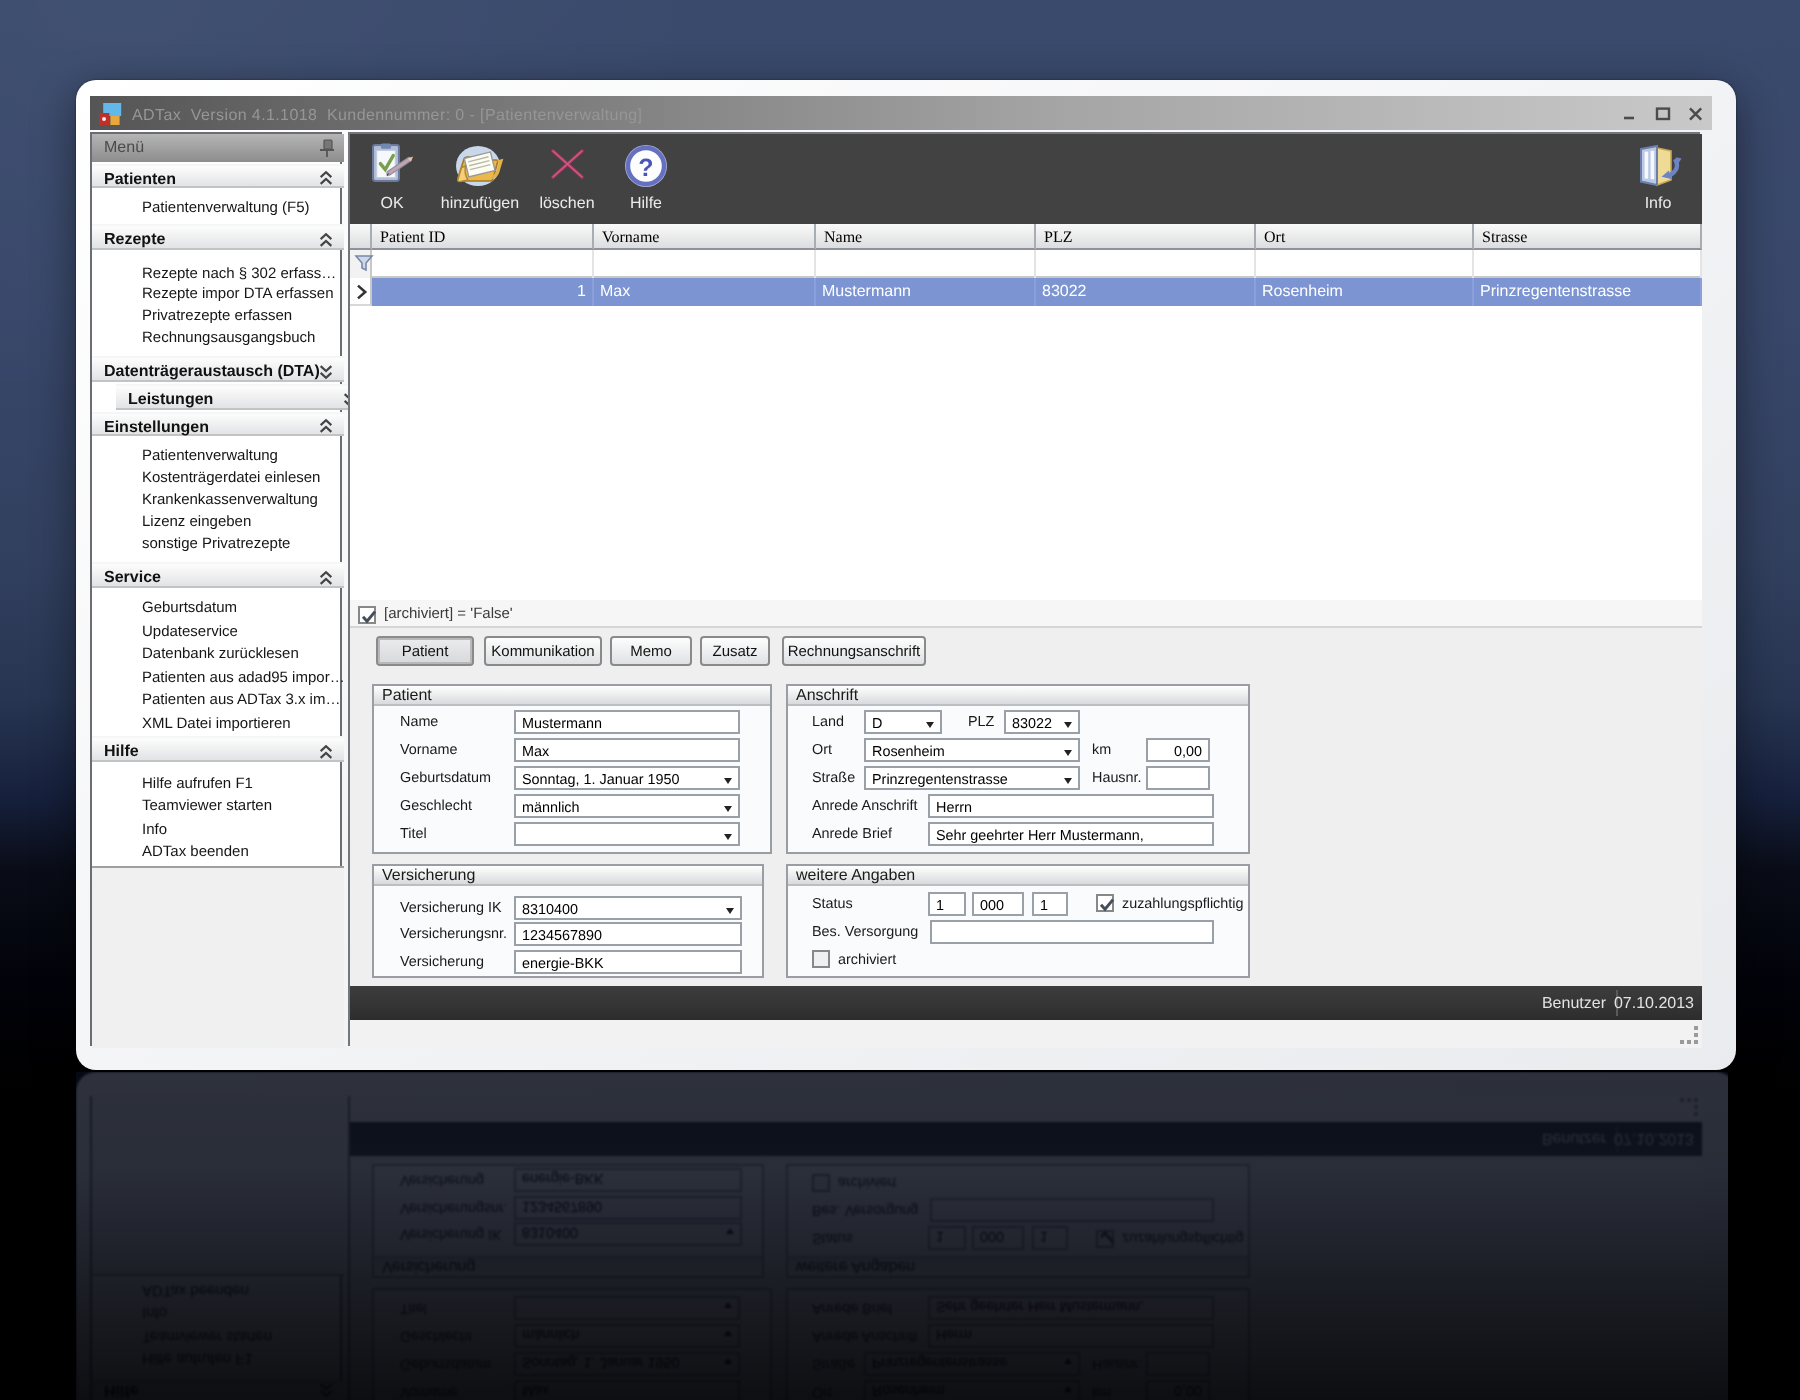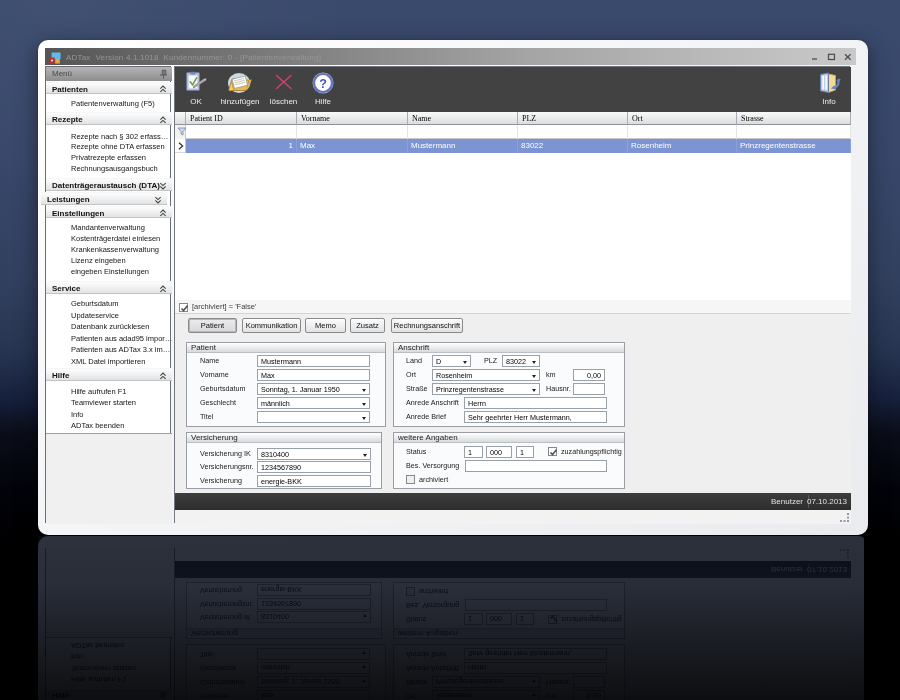--- a/index.html
+++ b/index.html
@@ -108,21 +108,21 @@
     </div>
 <div class="sbhdr" style="left:8px;top:138px;width:126px;height:12.5px;">
       <span class="sbhdrtxt">Datenträgeraustausch (DTA)</span>
       <span style="position:absolute;right:5px;top:2.5px">
         <svg width="8" height="8" viewBox="0 0 9 9">
 <path d="M1.5 1.2 L4.5 4 L7.5 1.2" fill="none" stroke="#444" stroke-width="1.2"></path>
 <path d="M1.5 5 L4.5 7.8 L7.5 5" fill="none" stroke="#444" stroke-width="1.2"></path>
 </svg>
       </span>
     </div>
-<div class="sbhdr" style="left:3px;top:152px;width:126px;height:12.5px;">
+<div class="sbhdr" style="left:20px;top:152px;width:126px;height:12.5px;">
       <span class="sbhdrtxt">Leistungen</span>
       <span style="position:absolute;right:5px;top:2.5px">
         <svg width="8" height="8" viewBox="0 0 9 9">
 <path d="M1.5 1.2 L4.5 4 L7.5 1.2" fill="none" stroke="#444" stroke-width="1.2"></path>
 <path d="M1.5 5 L4.5 7.8 L7.5 5" fill="none" stroke="#444" stroke-width="1.2"></path>
 </svg>
       </span>
     </div>
 <div class="sbhdr" style="left:8px;top:165.5px;width:126px;height:12.5px;">
       <span class="sbhdrtxt">Einstellungen</span>
@@ -146,28 +146,28 @@
       <span class="sbhdrtxt">Hilfe</span>
       <span style="position:absolute;right:5px;top:2.5px">
         <svg width="8" height="8" viewBox="0 0 9 9">
 <path d="M1.5 4 L4.5 1.2 L7.5 4" fill="none" stroke="#444" stroke-width="1.2"></path>
 <path d="M1.5 7.8 L4.5 5 L7.5 7.8" fill="none" stroke="#444" stroke-width="1.2"></path>
 </svg>
       </span>
     </div>
 <div class="sbitem" style="left:33px;top:59px;width:101px;height:11px;">Patientenverwaltung (F5)</div>
 <div class="sbitem" style="left:33px;top:91.5px;width:101px;height:11px;">Rezepte nach § 302 erfass…</div>
-<div class="sbitem" style="left:33px;top:102px;width:101px;height:11px;">Rezepte ohne DTA erfassen</div>
+<div class="sbitem" style="left:33px;top:102px;width:101px;height:11px;">Rezepte impor DTA erfassen</div>
 <div class="sbitem" style="left:33px;top:113px;width:101px;height:11px;">Privatrezepte erfassen</div>
 <div class="sbitem" style="left:33px;top:124px;width:101px;height:11px;">Rechnungsausgangsbuch</div>
-<div class="sbitem" style="left:33px;top:183px;width:101px;height:11px;">Mandantenverwaltung</div>
+<div class="sbitem" style="left:33px;top:183px;width:101px;height:11px;">Patientenverwaltung</div>
 <div class="sbitem" style="left:33px;top:194px;width:101px;height:11px;">Kostenträgerdatei einlesen</div>
 <div class="sbitem" style="left:33px;top:205px;width:101px;height:11px;">Krankenkassenverwaltung</div>
 <div class="sbitem" style="left:33px;top:216px;width:101px;height:11px;">Lizenz eingeben</div>
-<div class="sbitem" style="left:33px;top:227px;width:101px;height:11px;">eingeben Einstellungen</div>
+<div class="sbitem" style="left:33px;top:227px;width:101px;height:11px;">sonstige Privatrezepte</div>
 <div class="sbitem" style="left:33px;top:259px;width:101px;height:11px;">Geburtsdatum</div>
 <div class="sbitem" style="left:33px;top:270.5px;width:101px;height:11px;">Updateservice</div>
 <div class="sbitem" style="left:33px;top:282px;width:101px;height:11px;">Datenbank zurücklesen</div>
 <div class="sbitem" style="left:33px;top:293.5px;width:101px;height:11px;">Patienten aus adad95 impor…</div>
 <div class="sbitem" style="left:33px;top:305px;width:101px;height:11px;">Patienten aus ADTax 3.x im…</div>
 <div class="sbitem" style="left:33px;top:316.5px;width:101px;height:11px;">XML Datei  importieren</div>
 <div class="sbitem" style="left:33px;top:346.5px;width:101px;height:11px;">Hilfe aufrufen F1</div>
 <div class="sbitem" style="left:33px;top:358px;width:101px;height:11px;">Teamviewer starten</div>
 <div class="sbitem" style="left:33px;top:369.5px;width:101px;height:11px;">Info</div>
 <div class="sbitem" style="left:33px;top:381px;width:101px;height:11px;">ADTax beenden</div>

